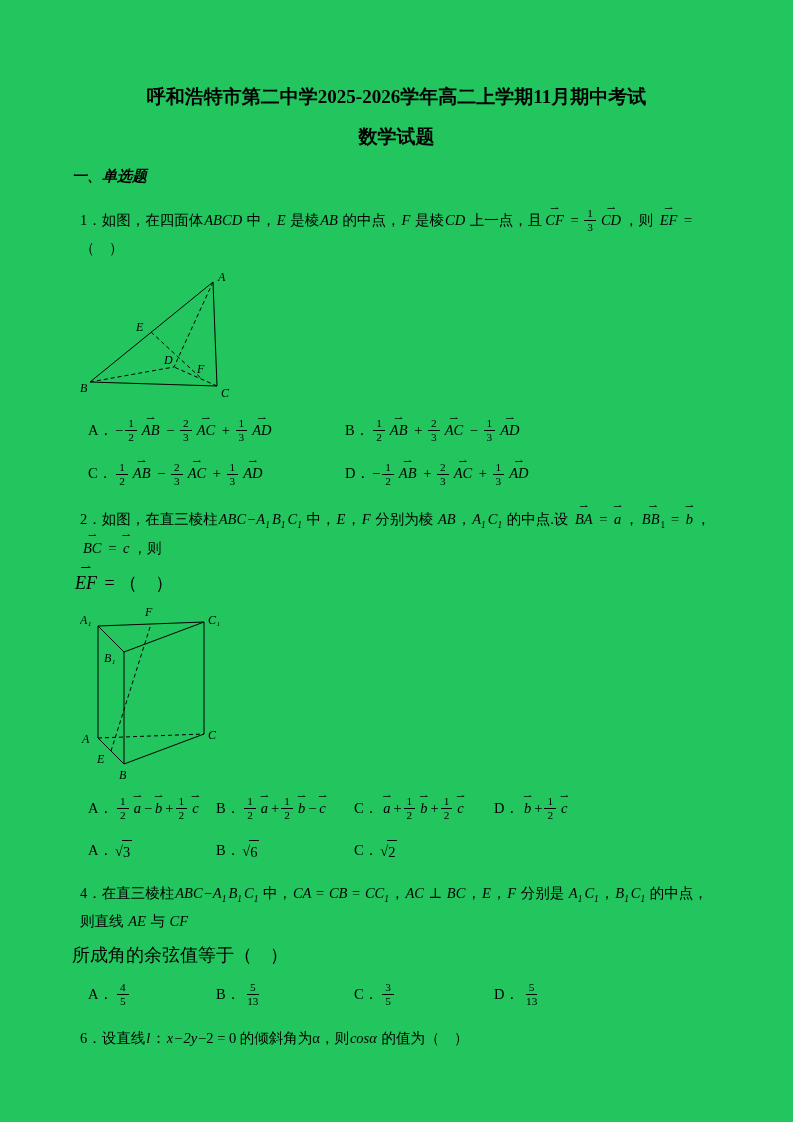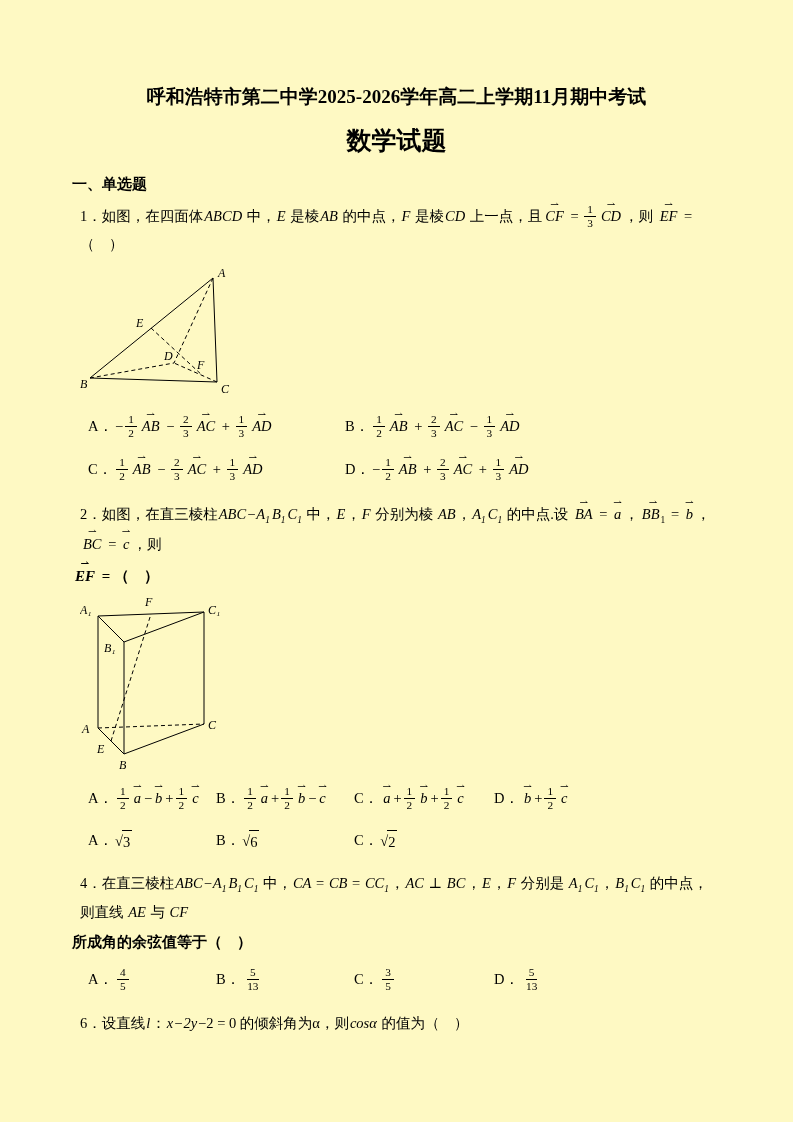--- a/index.html
+++ b/index.html
@@ -1,25 +1,25 @@
 <!DOCTYPE html>
 <html><head>
 <meta charset="utf-8">
 <style>
   html,body{margin:0;padding:0;background:#e8e8e8;}
   body{font-family:"Liberation Serif","DejaVu Serif",serif;color:#000;}
   .page{
-    width:793px;height:1122px;margin:0 auto;background:#fef9c3;
+    width:793px;height:1122px;margin:0 auto;background:#22c55e;
     box-sizing:border-box;padding:84px 72px 40px 72px;overflow:hidden;
   }
   .title{font-size:19px;font-weight:bold;text-align:center;margin:0 0 14px 0;line-height:1.4;}
-  .subtitle{font-size:25px;font-weight:bold;text-align:center;margin:0 0 18px 0;line-height:1.3;}
-  .section-head{font-size:15px;font-weight:bold;margin:6px 0 8px 0;}
+  .subtitle{font-size:19px;font-weight:bold;text-align:center;margin:0 0 18px 0;line-height:1.3;}
+  .section-head{font-size:15px;font-weight:bold;margin:6px 0 20px 0;font-style:italic;}
   .stem{font-size:14.5px;line-height:1.85;margin:7px 0 4px 8px;}
-  .stem-cont{font-size:15px;line-height:1.85;margin:2px 0 4px 0;font-weight:bold;}
+  .stem-cont{font-size:18px;line-height:1.85;margin:2px 0 4px 0;}
   
   .optrow{display:grid;grid-template-columns:128px 138px 140px 1fr;align-items:center;
           padding-left:16px;margin:10px 0 16px 0;font-size:14.5px;line-height:1.6;}
   .optgrid2{display:grid;grid-template-columns:257px 1fr;row-gap:16px;align-items:center;
           padding-left:16px;margin:12px 0 16px 0;font-size:14.5px;line-height:1.6;}
   .opt{white-space:nowrap;}
   .olab{margin-right:2px;}
   
   i.mv{font-style:italic;padding:0 1px;}
   sub{font-size:0.65em;}

